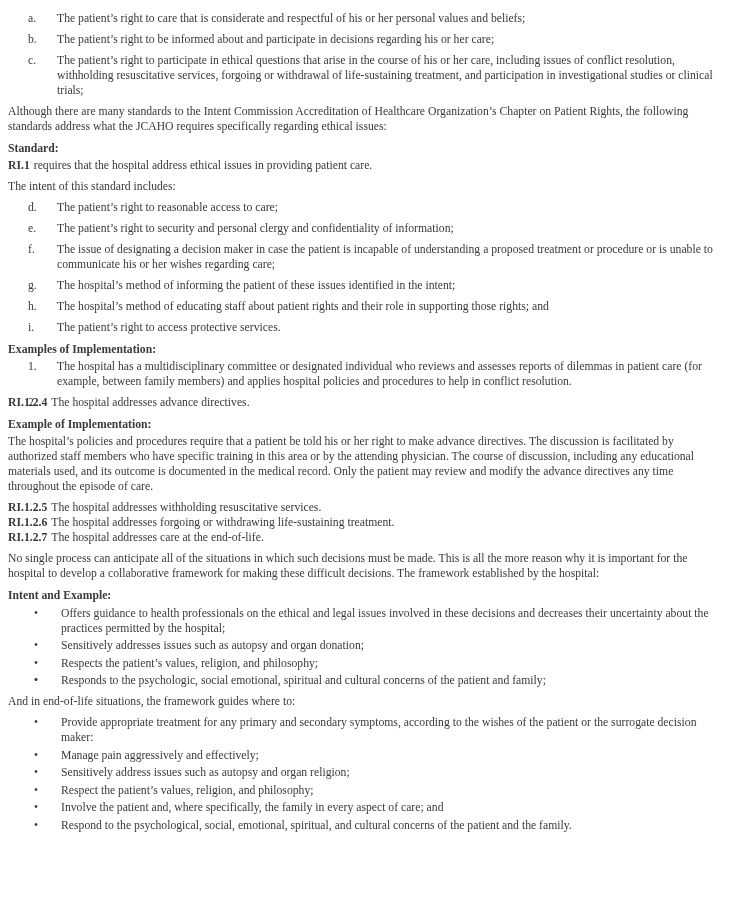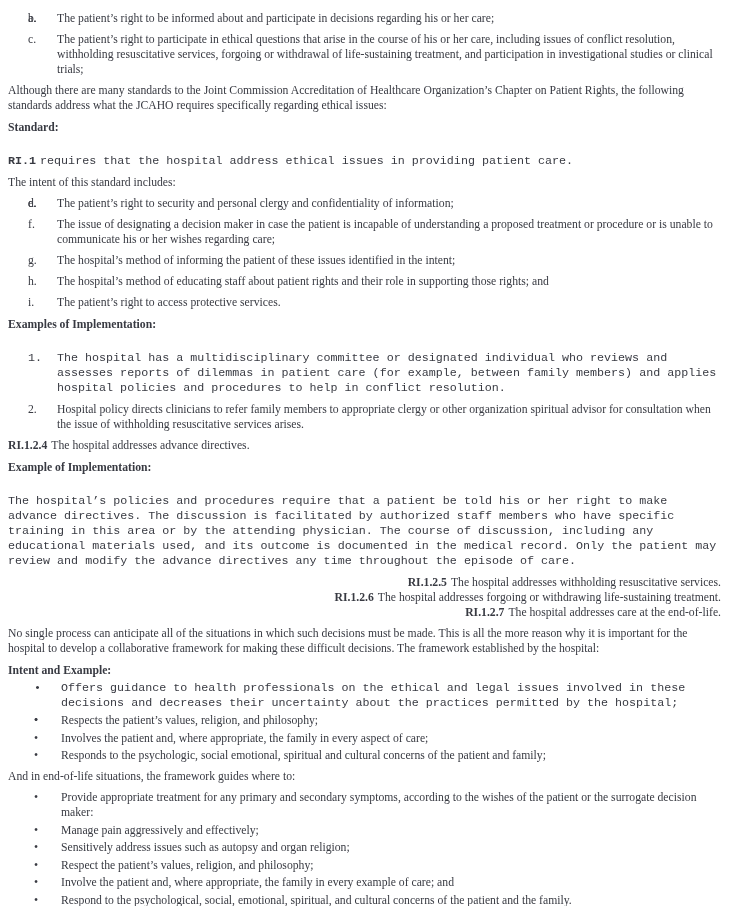--- a/index.html
+++ b/index.html
@@ -20,23 +20,23 @@
     box-sizing: border-box;
     width: 730px;
     padding: 5px 9px 4px 8px;
   }
   .block { margin: 6px 0; }
   .para { }
   .heading {
     font-weight: bold;
     margin: 7px 0 0 0;
   }
-  .heading + .block { margin-top: 19px; font-family: Liberation Mono, monospace; }
+  .heading + .block { margin-top: 2px; }
   .ri .ri-code { font-weight: bold; margin-right: 4px; }
-  .ri.tight { margin: 0; text-align: right; }
+  .ri.tight { margin: 0; }
   .block:not(.tight) + .ri.tight { margin-top: 5px; }
   .item {
     position: relative;
     padding-left: 49px;
   }
   .item .marker {
     position: absolute;
     left: 20px;
     top: 0;
   }
@@ -46,50 +46,50 @@
   }
   .item.bullet .marker {
     left: 26px;
   }
 </style>
 </head>
 <body>
 
 <main class="doc">
   <div>
-      <div class="block item lettered"><span class="marker">a.</span></div>
+      <div class="block item lettered"><span class="marker">a.</span><span class="item-text">The patient’s right to care that is considerate and respectful of his or her personal values and beliefs;</span></div>
       <div class="block item lettered"><span class="marker">b.</span><span class="item-text">The patient’s right to be informed about and participate in decisions regarding his or her care;</span></div>
       <div class="block item lettered"><span class="marker">c.</span><span class="item-text">The patient’s right to participate in ethical questions that arise in the course of his or her care, including issues of conflict resolution, withholding resuscitative services, forgoing or withdrawal of life-sustaining treatment, and participation in investigational studies or clinical trials;</span></div>
-      <div class="block para">Although there are many standards to the Joint Commission Accreditation of Healthcare Organization’s Chapter on Patient Rights, the following standards address what the JCAHO requires specifically regarding ethical issues:</div>
+      <div class="block para">Although there are many standards to the Intent Commission Accreditation of Healthcare Organization’s Chapter on Patient Rights, the following standards address what the JCAHO requires specifically regarding ethical issues:</div>
       <div class="block heading">Standard:</div>
       <div class="block ri"><span class="ri-code">RI.1</span><span class="ri-text">requires that the hospital address ethical issues in providing patient care.</span></div>
       <div class="block para">The intent of this standard includes:</div>
-      <div class="block item lettered"><span class="marker">d.</span></div>
+      <div class="block item lettered"><span class="marker">d.</span><span class="item-text">The patient’s right to reasonable access to care;</span></div>
       <div class="block item lettered"><span class="marker">e.</span><span class="item-text">The patient’s right to security and personal clergy and confidentiality of information;</span></div>
       <div class="block item lettered"><span class="marker">f.</span><span class="item-text">The issue of designating a decision maker in case the patient is incapable of understanding a proposed treatment or procedure or is unable to communicate his or her wishes regarding care;</span></div>
       <div class="block item lettered"><span class="marker">g.</span><span class="item-text">The hospital’s method of informing the patient of these issues identified in the intent;</span></div>
       <div class="block item lettered"><span class="marker">h.</span><span class="item-text">The hospital’s method of educating staff about patient rights and their role in supporting those rights; and</span></div>
       <div class="block item lettered"><span class="marker">i.</span><span class="item-text">The patient’s right to access protective services.</span></div>
       <div class="block heading">Examples of Implementation:</div>
       <div class="block item numbered"><span class="marker">1.</span><span class="item-text">The hospital has a multidisciplinary committee or designated individual who reviews and assesses reports of dilemmas in patient care (for example, between family members) and applies hospital policies and procedures to help in conflict resolution.</span></div>
-      <div class="block item numbered"><span class="marker">2.</span><span class="item-text">Hospital policy directs clinicians to refer family members to appropriate clergy or other organization spiritual advisor for consultation when the issue of withholding resuscitative services arises.</span></div>
+      <div class="block item numbered"><span class="marker">2.</span></div>
       <div class="block ri"><span class="ri-code">RI.1.2.4</span><span class="ri-text">The hospital addresses advance directives.</span></div>
       <div class="block heading">Example of Implementation:</div>
       <div class="block para">The hospital’s policies and procedures require that a patient be told his or her right to make advance directives. The discussion is facilitated by authorized staff members who have specific training in this area or by the attending physician. The course of discussion, including any educational materials used, and its outcome is documented in the medical record. Only the patient may review and modify the advance directives any time throughout the episode of care.</div>
       <div class="block ri tight"><span class="ri-code">RI.1.2.5</span><span class="ri-text">The hospital addresses withholding resuscitative services.</span></div>
       <div class="block ri tight"><span class="ri-code">RI.1.2.6</span><span class="ri-text">The hospital addresses forgoing or withdrawing life-sustaining treatment.</span></div>
       <div class="block ri tight"><span class="ri-code">RI.1.2.7</span><span class="ri-text">The hospital addresses care at the end-of-life.</span></div>
       <div class="block para">No single process can anticipate all of the situations in which such decisions must be made. This is all the more reason why it is important for the hospital to develop a collaborative framework for making these difficult decisions. The framework established by the hospital:</div>
       <div class="block heading">Intent and Example:</div>
       <div class="block item bullet"><span class="marker">•</span><span class="item-text">Offers guidance to health professionals on the ethical and legal issues involved in these decisions and decreases their uncertainty about the practices permitted by the hospital;</span></div>
+      <div class="block item bullet"><span class="marker">•</span><span class="item-text">Sensitively addresses issues such as autopsy and organ donation;</span></div>
+      <div class="block item bullet"><span class="marker">•</span><span class="item-text">Respects the patient’s values, religion, and philosophy;</span></div>
       <div class="block item bullet"><span class="marker">•</span></div>
-      <div class="block item bullet"><span class="marker">•</span><span class="item-text">Respects the patient’s values, religion, and philosophy;</span></div>
-      <div class="block item bullet"><span class="marker">•</span><span class="item-text">Involves the patient and, where appropriate, the family in every aspect of care;</span></div>
       <div class="block item bullet"><span class="marker">•</span><span class="item-text">Responds to the psychologic, social emotional, spiritual and cultural concerns of the patient and family;</span></div>
       <div class="block para">And in end-of-life situations, the framework guides where to:</div>
       <div class="block item bullet"><span class="marker">•</span><span class="item-text">Provide appropriate treatment for any primary and secondary symptoms, according to the wishes of the patient or the surrogate decision maker:</span></div>
       <div class="block item bullet"><span class="marker">•</span><span class="item-text">Manage pain aggressively and effectively;</span></div>
       <div class="block item bullet"><span class="marker">•</span><span class="item-text">Sensitively address issues such as autopsy and organ religion;</span></div>
       <div class="block item bullet"><span class="marker">•</span><span class="item-text">Respect the patient’s values, religion, and philosophy;</span></div>
-      <div class="block item bullet"><span class="marker">•</span><span class="item-text">Involve the patient and, where appropriate, the family in every example of care; and</span></div>
+      <div class="block item bullet"><span class="marker">•</span><span class="item-text">Involve the patient and, where specifically, the family in every aspect of care; and</span></div>
       <div class="block item bullet"><span class="marker">•</span><span class="item-text">Respond to the psychological, social, emotional, spiritual, and cultural concerns of the patient and the family.</span></div>
     </div>
 </main>
 
 </body></html>

